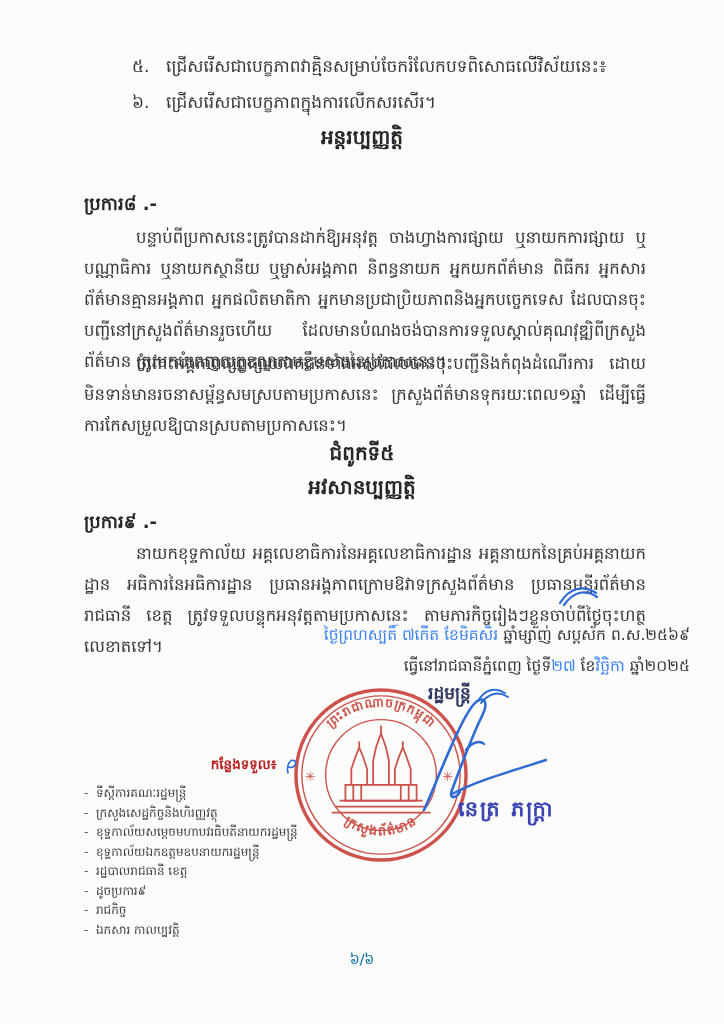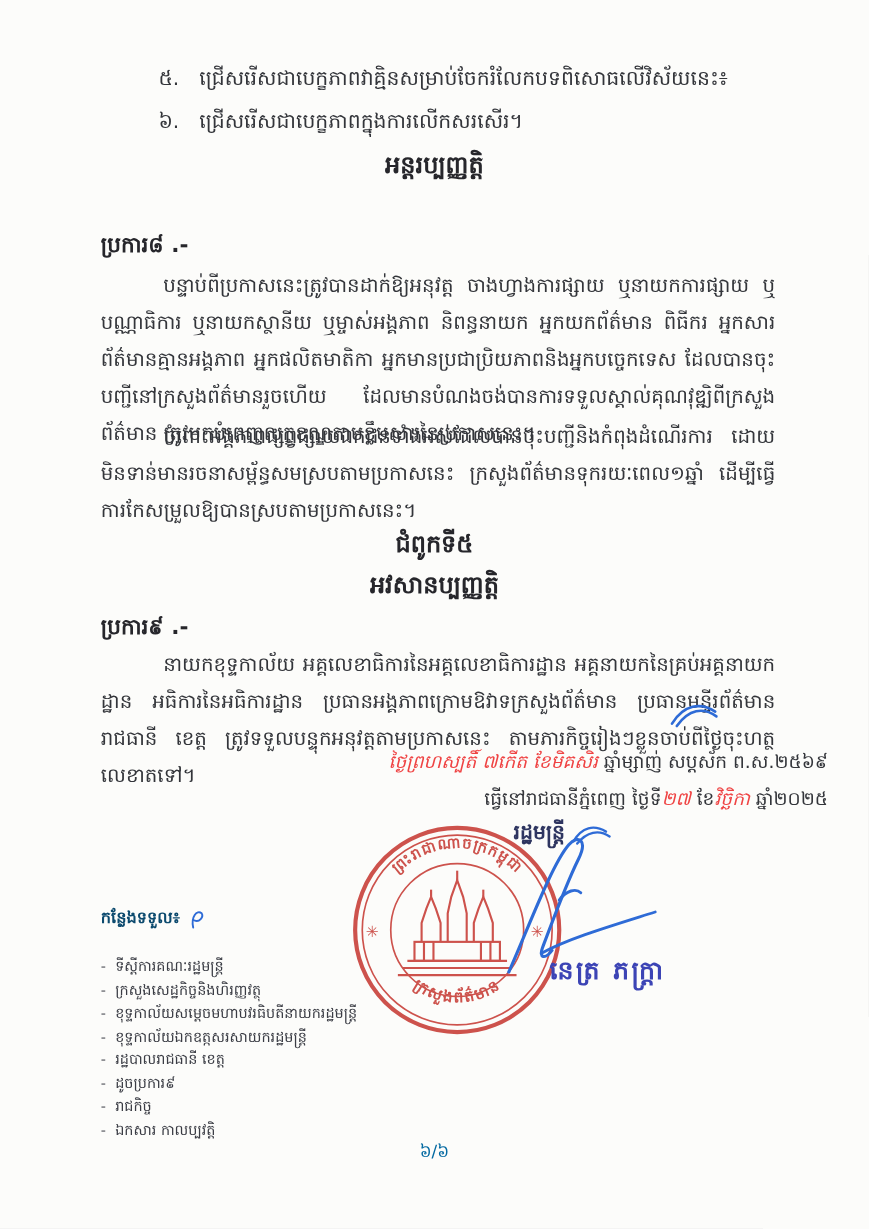--- a/index.html
+++ b/index.html
@@ -32,43 +32,43 @@
   
   .para { position:absolute; left:84px; width:562px; font-size:16.5px;
           line-height:31px; text-align:justify; text-indent:52px; }
   .p81 { top:222px; }
   .p82 { top:348px; }
   .p9  { top:512px;margin-top:26px; }
 
   
   .dateline { position:absolute; left:238px; top:620px; width:452px;
               text-align:right; font-size:15.5px; line-height:31px; }
-  .hand { color:#ef4444; font-style:italic; }
+  .hand { color:#3b82f6; }
 
   
   .minister-title { position:absolute; left:428px; top:682px; font-weight:bold;
                     font-size:17px; color:#2e3560; display:flex; align-items:flex-end; }
   .sig-name { position:absolute; left:458px; top:795px; font-weight:bold;
               font-size:21px; color:#3c44b5; letter-spacing:2px; }
 
   
   .paraph { position:absolute; }
   .paraph-a9 { left:556px; top:583px; }
   .paraph-min { position:static; margin-left:4px; margin-top:-2px; }
   .paraph-recip { position:static; margin-left:5px; vertical-align:-4px; }
 
   
   .stamp { position:absolute; left:292px; top:686px; opacity:.9; }
   .signature { position:absolute; left:402px; top:690px; }
 
   
   .recipients { position:absolute; left:84px; top:756px; font-size:12px;
                 color:#3a3c44; }
-  .recipients .hdr { font-weight:bold; font-size:13.5px; color:#0c4a6e;
-                     margin-bottom:20px; display:flex; align-items:center; }
+  .recipients .hdr { font-weight:bold; font-size:13.5px; color:#b91c1c;
+                     margin-bottom:8px; display:flex; align-items:center;justify-content:flex-end; }
   .recipients .item { display:flex; line-height:19.5px; }
   .recipients .dash { width:12px; flex:none; color:#55575e; }
 
   
   .pagenum { position:absolute; left:0; top:950px; width:724px;
              text-align:center; font-size:14px; color:#0369a1; }
 </style>
 </head>
 <body>
 
@@ -173,21 +173,21 @@
     <div class="item">
       <span class="dash">-</span>
       <span>ក្រសួងសេដ្ឋកិច្ចនិងហិរញ្ញវត្ថុ</span>
     </div>
     <div class="item">
       <span class="dash">-</span>
       <span>ខុទ្ទកាល័យសម្តេចមហាបវរធិបតីនាយករដ្ឋមន្ត្រី</span>
     </div>
     <div class="item">
       <span class="dash">-</span>
-      <span>ខុទ្ទកាល័យឯកឧត្កសរសាយករដ្ឋមន្ត្រី</span>
+      <span>ខុទ្ទកាល័យឯកឧត្តមឧបនាយករដ្ឋមន្ត្រី</span>
     </div>
     <div class="item">
       <span class="dash">-</span>
       <span>រដ្ឋបាលរាជធានី ខេត្ត</span>
     </div>
     <div class="item">
       <span class="dash">-</span>
       <span>ដូចប្រការ៩</span>
     </div>
     <div class="item">

